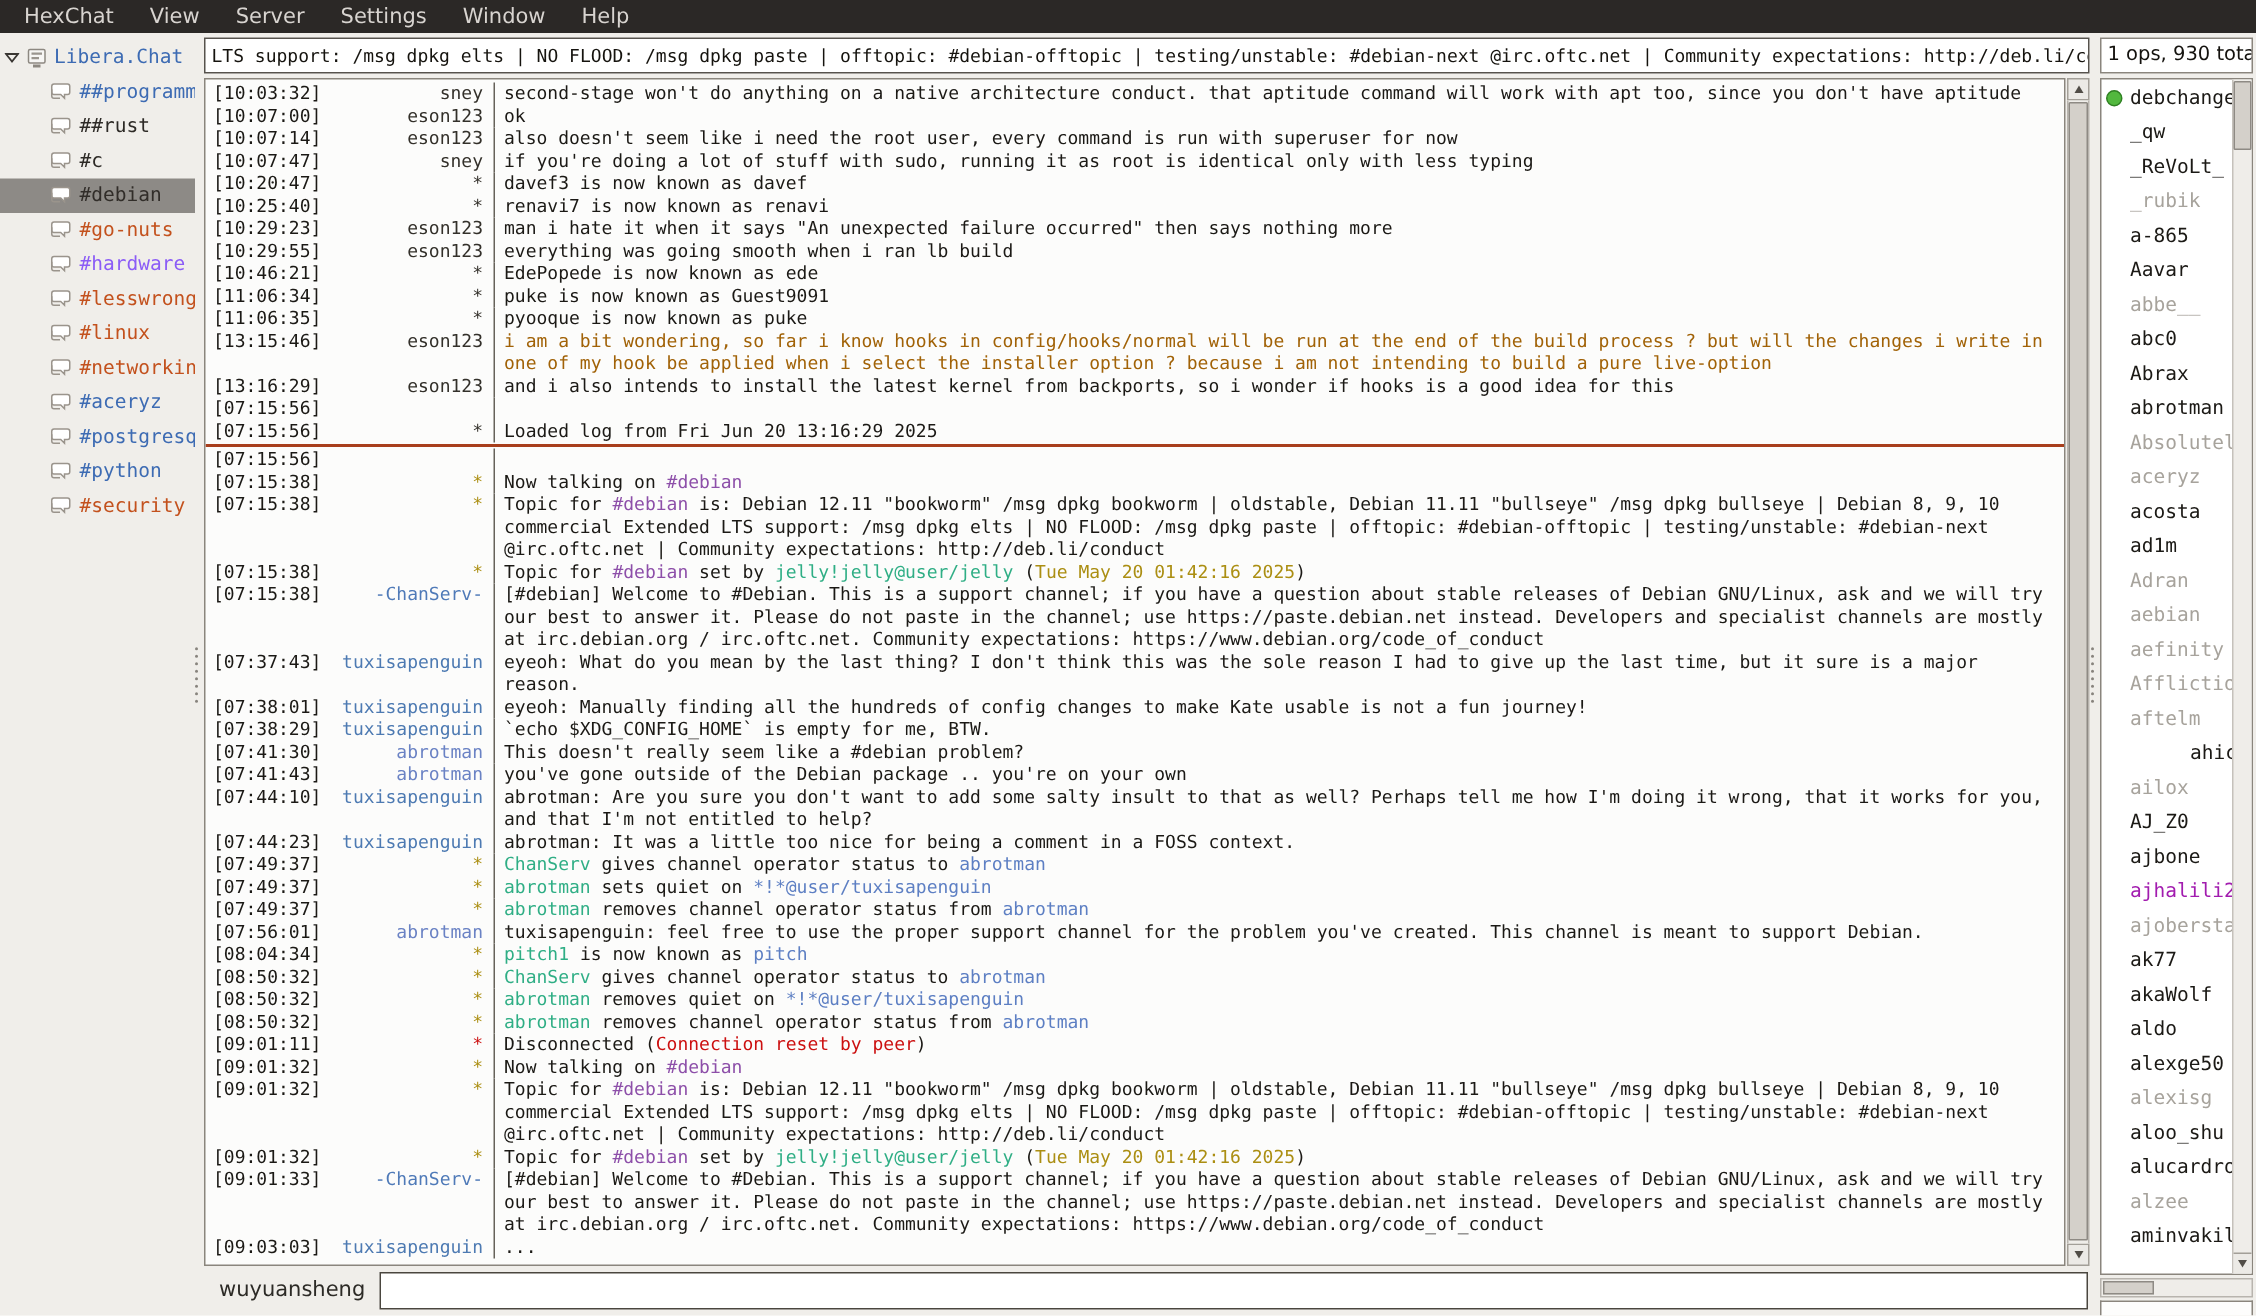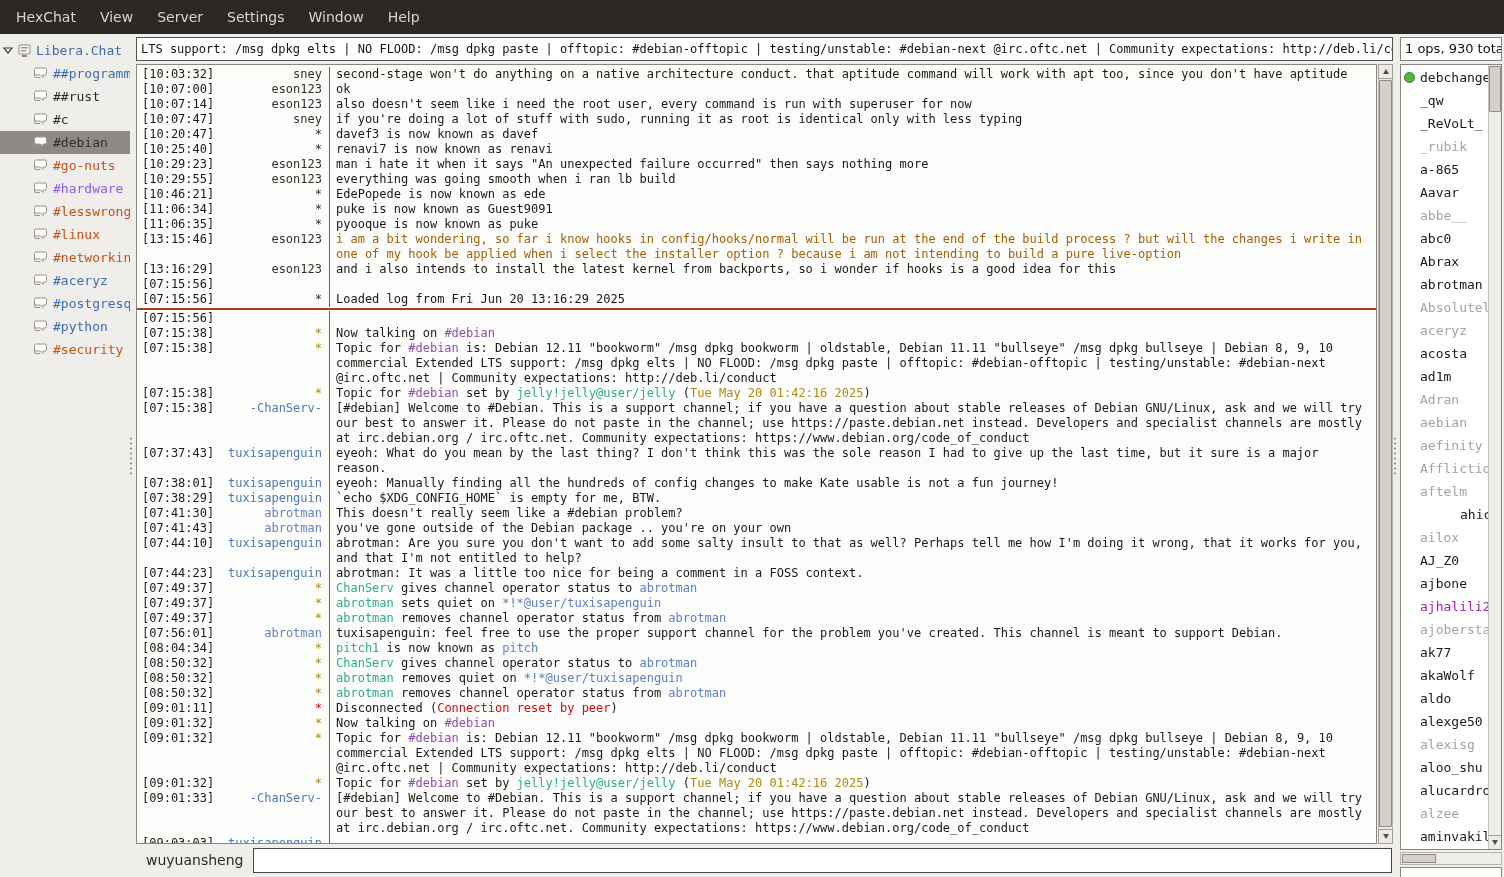--- a/index.html
+++ b/index.html
@@ -1,21 +1,21 @@
 <!DOCTYPE html>
 <html><head>
 <meta charset="utf-8">
 <style>
   * { margin:0; padding:0; box-sizing:border-box; }
   html,body { width:1504px; height:877px; overflow:hidden; }
   body { font-family:"DejaVu Sans", sans-serif; background:#f0eeea; }
   .app { width:1504px; height:877px; display:flex; flex-direction:column; }
 
   
-  .menubar { height:34px; background:#2b2826; display:flex; align-items:center; padding-left:4px; flex-shrink:0; }
+  .menubar { height:22px; background:#2b2826; display:flex; align-items:center; padding-left:4px; flex-shrink:0; }
   .menu-item { color:#d8d4d0; font:14px "DejaVu Sans", sans-serif; padding:0 12px; line-height:30px; cursor:default; }
 
   .main { flex:1; display:flex; min-height:0; }
 
   
   .tree-pane { width:130px; flex-shrink:0; padding-top:5px; overflow:hidden; }
   .server-row { height:23px; display:flex; align-items:center; padding-left:3px; gap:4px; white-space:nowrap; }
   .server-label { font:13px "DejaVu Sans Mono", monospace; }
   .chan-row { height:23px; display:flex; align-items:center; padding-left:32px; gap:5px; white-space:nowrap; overflow:hidden; font:13px "DejaVu Sans Mono", monospace; }
   .chan-row.selected { background:#8d8a86; }

